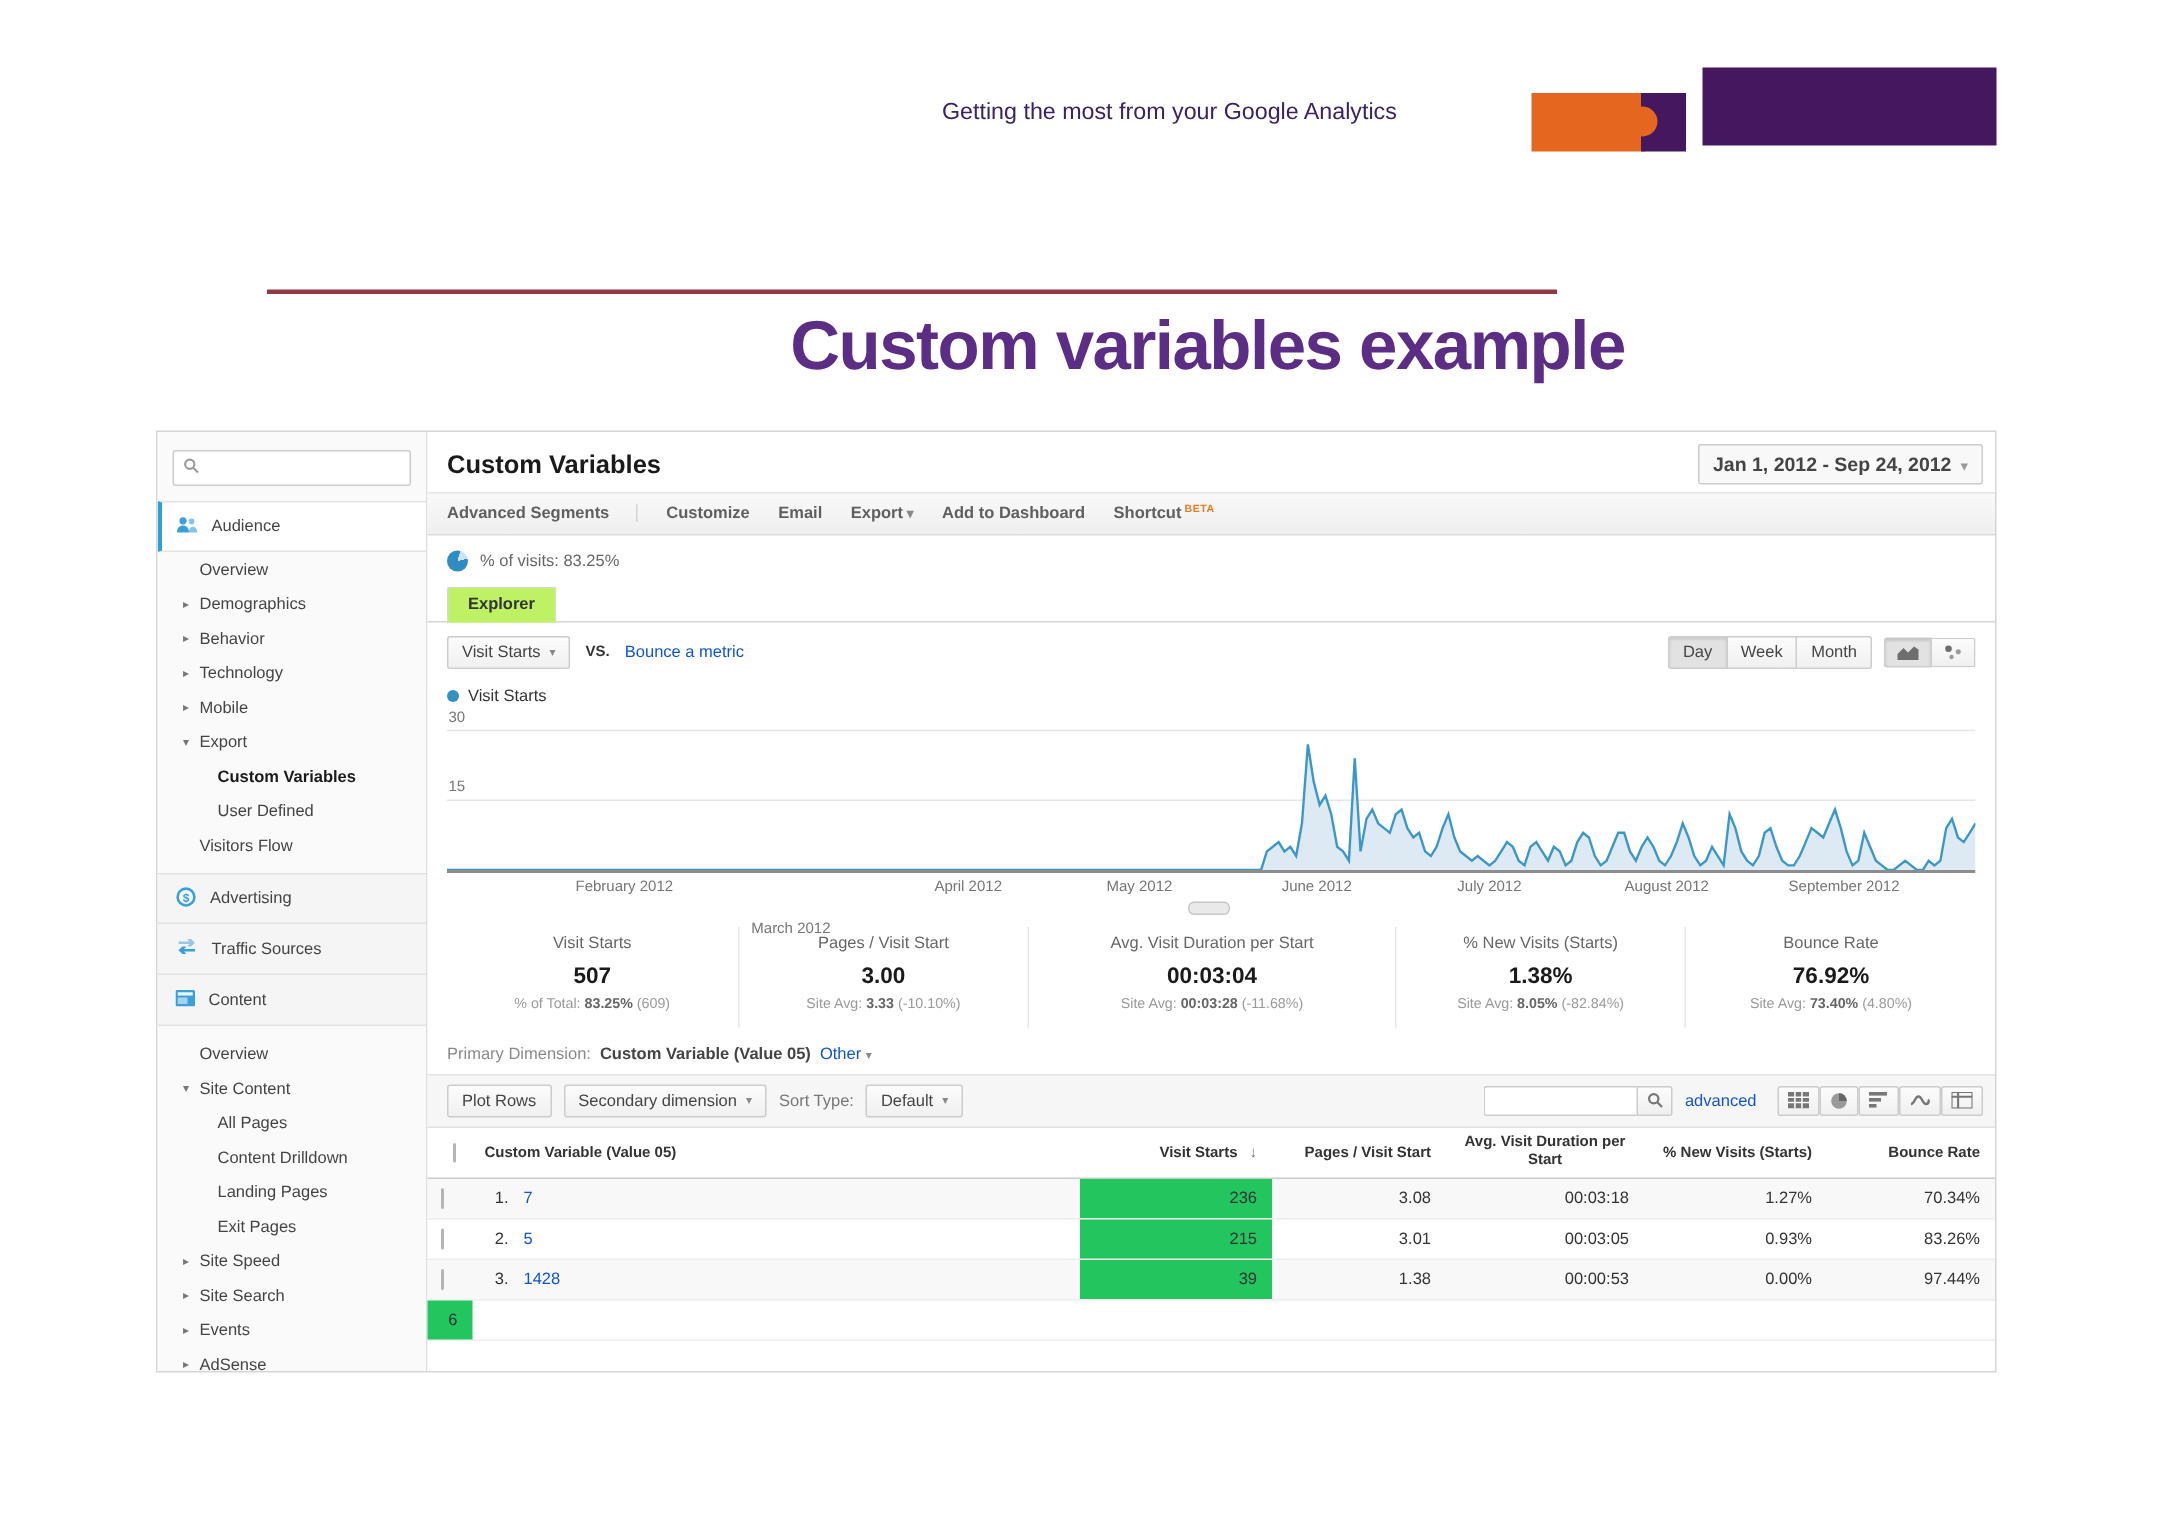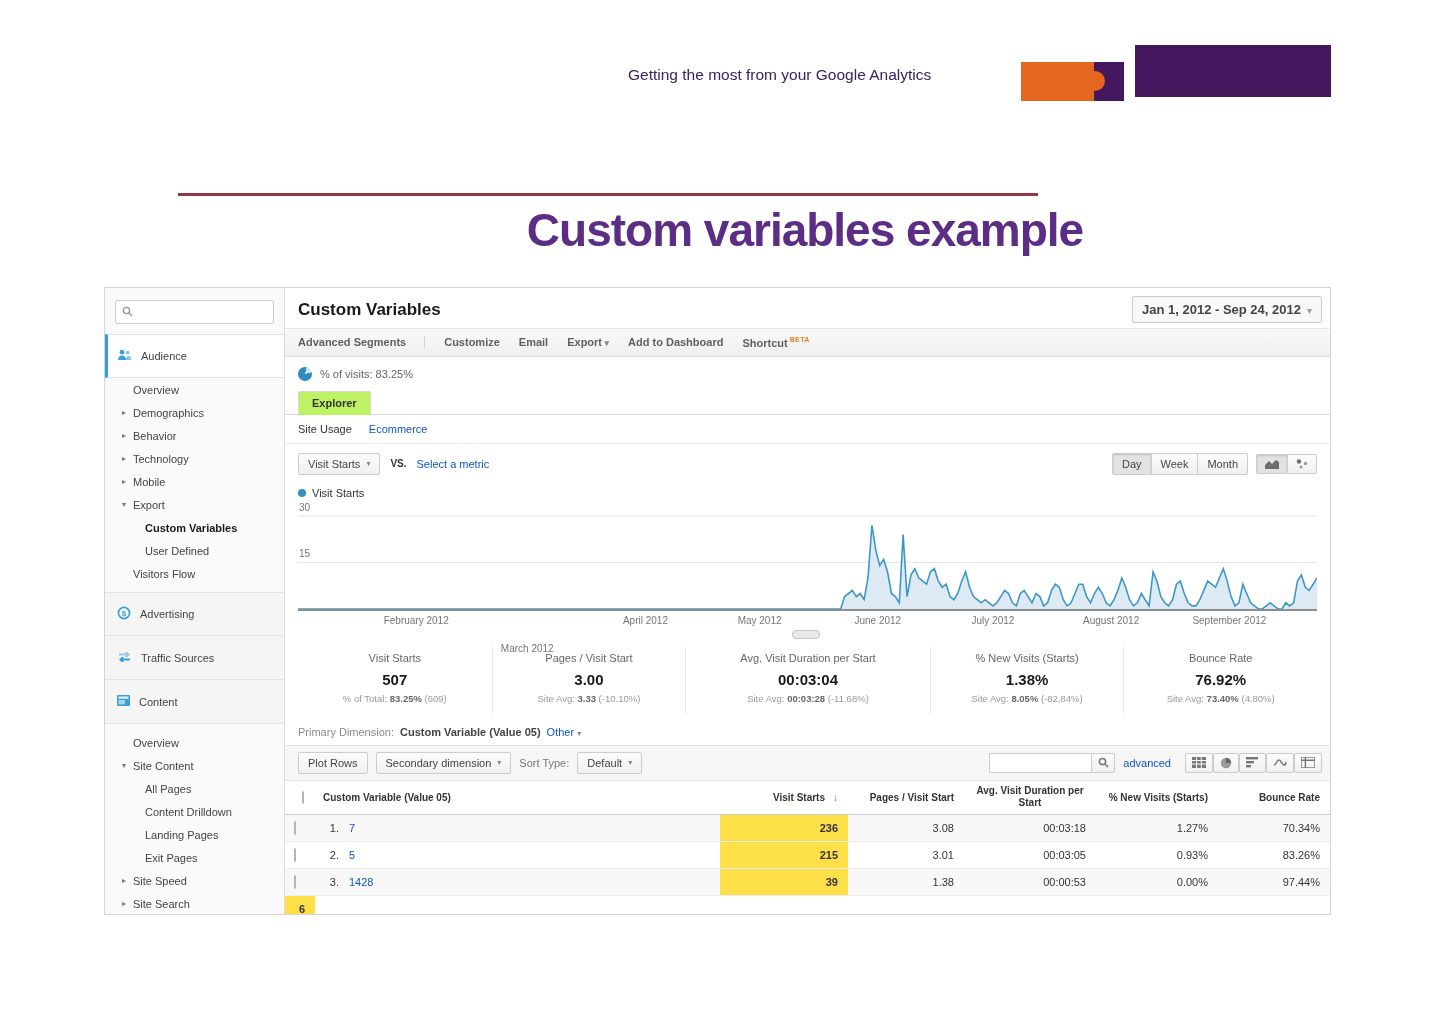--- a/index.html
+++ b/index.html
@@ -20,21 +20,21 @@
   
   .panel { position:absolute; left:104px; top:287px; width:1227px; height:628px;
     border:1px solid #d5d5d5; background:#fff; display:flex; overflow:hidden;
     font-size:11px; color:#333; }
 
   
   .sidebar { width:180px; flex:0 0 180px; background:#fafafa; border-right:1px solid #ddd; overflow:hidden; }
   .searchbox { margin:12px 10px 10px; height:24px; background:#fff; border:1px solid #ccc;
     border-radius:2px; display:flex; align-items:center; padding:0 6px; gap:5px; }
   .searchbox input { border:none; outline:none; width:130px; font-size:11px; background:transparent; }
-  .nav-h { position:relative; display:flex; align-items:center; gap:9px; height:44px; padding-left:12px;
+  .nav-h { position:relative; display:flex; align-items:center; gap:9px; height:34px; padding-left:12px;
     background:#f5f5f5; border-top:1px solid #e3e3e3; border-bottom:1px solid #e3e3e3; color:#444; cursor:pointer; }
   .nav-h + .nav-h { border-top:none; }
   .nav-h.act { background:#fff; border-left:3px solid #2fa0d6; padding-left:9px; }
   .nav-i { position:relative; display:flex; align-items:center; height:23px; padding-left:28px;
     color:#444; cursor:pointer; }
   .nav-i.lvl2 { padding-left:40px; }
   .nav-i.bold { font-weight:bold; color:#1a1a1a; }
   .nav-i .arr { position:absolute; left:17px; font-size:8px; color:#777; }
   .nav-gap { height:7px; }
 
@@ -119,21 +119,21 @@
   .views .btn { padding:3px 6px; }
 
   .gatable { margin-top:0; }
   .trow { display:grid; grid-template-columns:30px 1fr 128px 116px 132px 122px 112px; align-items:center; }
   .thead { font-weight:bold; font-size:10px; color:#333; border-bottom:1px solid #ccc; min-height:30px; }
   .thead > div { padding:4px 8px; }
   .cell-r { text-align:right; padding-right:10px !important; }
   .cell-c { text-align:center; line-height:1.25; }
   .tbody .trow { height:27px; border-bottom:1px solid #ededed; font-size:11px; }
   .tbody .trow.odd { background:#f8f8f8; }
-  .vs-col { background:#fde047; font-weight:bold; height:100%; display:flex; align-items:center; justify-content:flex-end; padding-right:10px;text-align:right; }
+  .vs-col { background:#22c55e; font-weight:normal; height:100%; display:flex; align-items:center; justify-content:flex-end; padding-right:10px;text-align:right; }
   .chk { width:10px; height:10px; border:1px solid #b5b5b5; border-radius:1px; background:#fff; margin-left:9px; cursor:pointer; }
   .namecell { display:flex; align-items:center; gap:10px; padding-left:8px; }
   .idx { color:#333; width:16px; text-align:right; }
   .rowlink { color:#15c; cursor:pointer; }
   .sorticon { color:#777; font-size:10px; margin-left:8px; }
   .ytick { position:absolute; left:1px; color:#757575; font-size:10px; }
 </style>
 </head>
 <body>
 
@@ -283,32 +283,28 @@
 
       <div class="r-pie">
         <span class="pie-ico"></span>
         <span>% of visits: 83.25%</span>
       </div>
 
       <div class="r-tabs">
         <span class="tab">Explorer</span>
       </div>
 
-      <div class="r-subtabs">
-        <span class="subtab">Site Usage</span>
-        <span class="subtab link">Ecommerce</span>
-      </div>
 
       <div class="r-controls">
         <span class="btn">
           <span>Visit Starts</span>
           <span class="caret">▾</span>
         </span>
         <span class="vs">VS.</span>
-        <span class="blue-link">Select a metric</span>
+        <span class="blue-link">Bounce a metric</span>
         <span class="right-ctl">
           <span class="seg" id="gran">
               <span class="btn act">Day</span>
               <span class="btn">Week</span>
               <span class="btn">Month</span>
             </span>
           <span class="seg">
             <span class="btn icobtn act">
                 <svg width="16" height="12" viewBox="0 0 16 12">
                   <path d="M1 11V7l4-4 3 3 4-4 3 2v7z" fill="#6e6e6e"></path>

